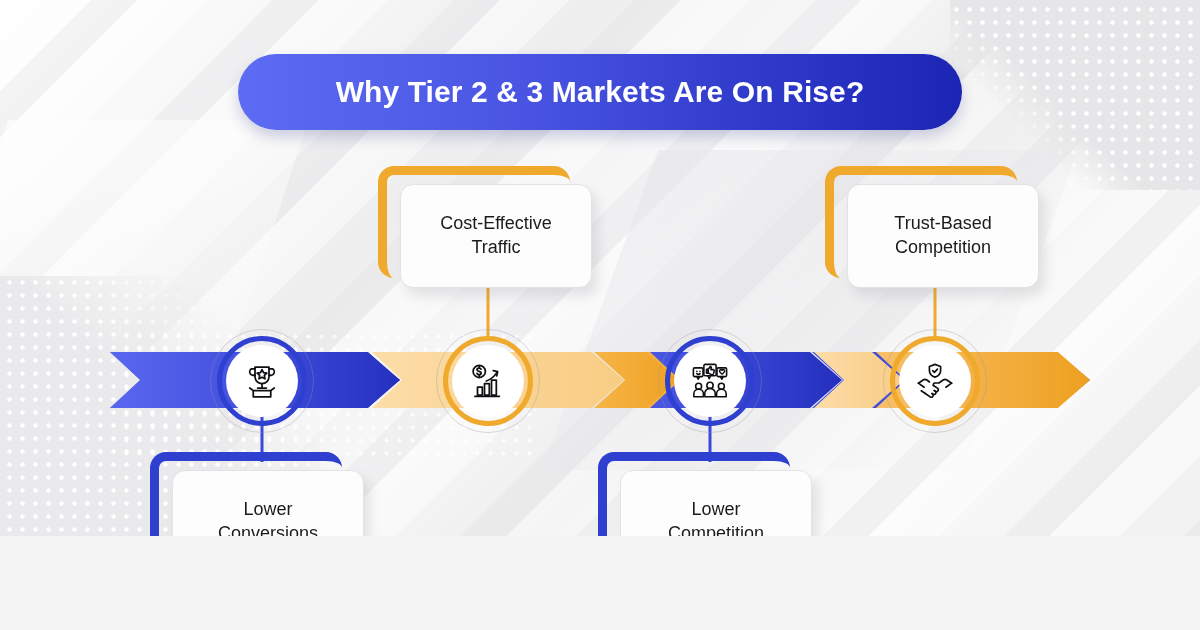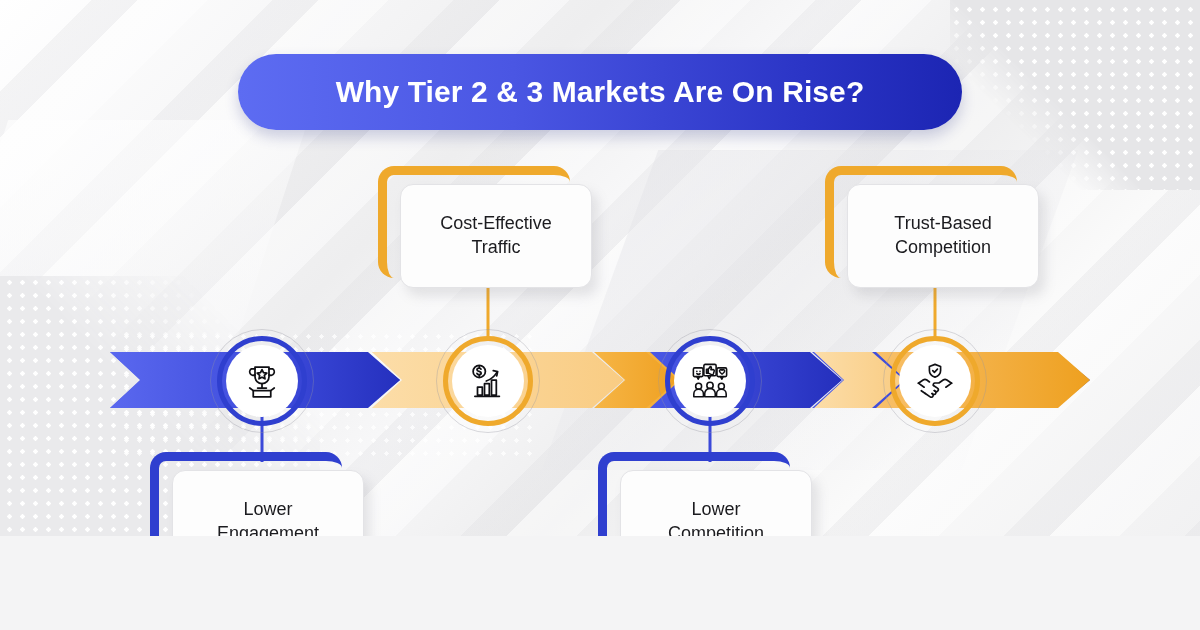--- a/index.html
+++ b/index.html
@@ -251,21 +251,21 @@
         <path d="M14 35 l-4 -3 M34 35 l4 -3"></path>
         <path d="M24 11 l1.7 3.4 3.8 .6 -2.8 2.7 .7 3.8 -3.4 -1.8 -3.4 1.8 .7 -3.8 -2.8 -2.7 3.8 -.6 Z"></path>
       </g>
     </svg>
   </div>
   <div class="card-wrap" style="left:150px; top:452px;">
     <div class="accent" style="--accent:#2f3fcf;"></div>
     <div class="card">
       <div class="card-text">
         <span>Lower</span><br>
-        <span>Engagement</span>
+        <span>Conversions</span>
       </div>
     </div>
   </div>
 
   <svg class="connector" style="left:484px; top:272px; width:8px; height:66px;">
     <line x1="4" y1="0" x2="4" y2="66" stroke="#efa92c" stroke-width="3"></line>
   </svg>
   <div class="node" style="left:452px; top:345px; --ring:#efa92c;">
     <svg viewBox="0 0 48 48">
       <g fill="none" stroke="#101014" stroke-width="2" stroke-linecap="round" stroke-linejoin="round">

